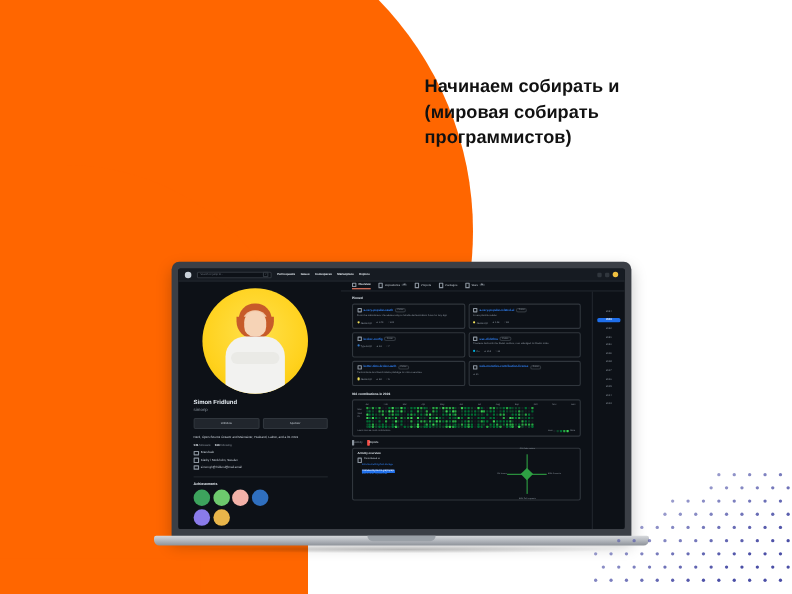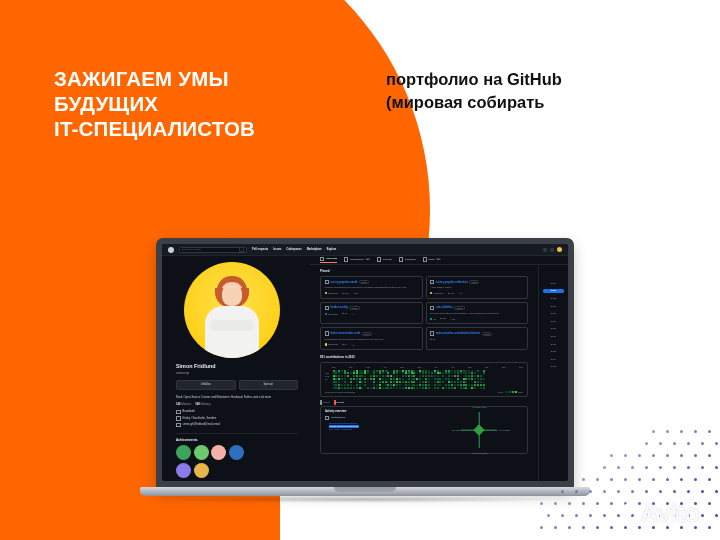--- a/index.html
+++ b/index.html
@@ -230,29 +230,25 @@
 <body>
 
 <div class="stage">
 
   <div class="yellow-ring"></div>
   <div class="orange-blob"></div>
   <div class="orange-blob2"></div>
   <div class="orange-notch"></div>
   <div class="orange-tab"></div>
 
-  <div class="headline">
-    <div>ЗАЖИГАЕМ УМЫ</div>
-    <div>БУДУЩИХ</div>
-    <div>IT-СПЕЦИАЛИСТОВ</div>
-  </div>
 
   <div class="subhead">
-    <div>портфолио на GitHub</div>
+    <div>Начинаем собирать и</div>
     <div>(мировая собирать</div>
+    <div>программистов)</div>
   </div>
 
   <div class="laptop">
     <div class="lid">
       <div class="screen">
         <div class="gh">
 
           <div class="gh-top">
             <div class="gh-logo"></div>
             <div class="gh-search">
@@ -987,22 +983,14 @@
       <i style="left: 56px; top: 96px; opacity: 0.86;"></i>
       <i style="left: 70px; top: 96px; opacity: 0.9;"></i>
       <i style="left: 84px; top: 96px; opacity: 0.94;"></i>
       <i style="left: 98px; top: 96px; opacity: 0.98;"></i>
       <i style="left: 112px; top: 96px; opacity: 1;"></i>
       <i style="left: 126px; top: 96px; opacity: 1;"></i>
       <i style="left: 140px; top: 96px; opacity: 1;"></i>
       <i style="left: 154px; top: 96px; opacity: 1;"></i>
       <i style="left: 168px; top: 96px; opacity: 1;"></i>
     </div>
-  <div class="avito">
-    <span class="avito-mark">
-      <i class="am1"></i>
-        <i class="am2"></i>
-        <i class="am3"></i>
-    </span>
-    <span>Avito</span>
-  </div>
 
 </div>
 
 </body></html>

